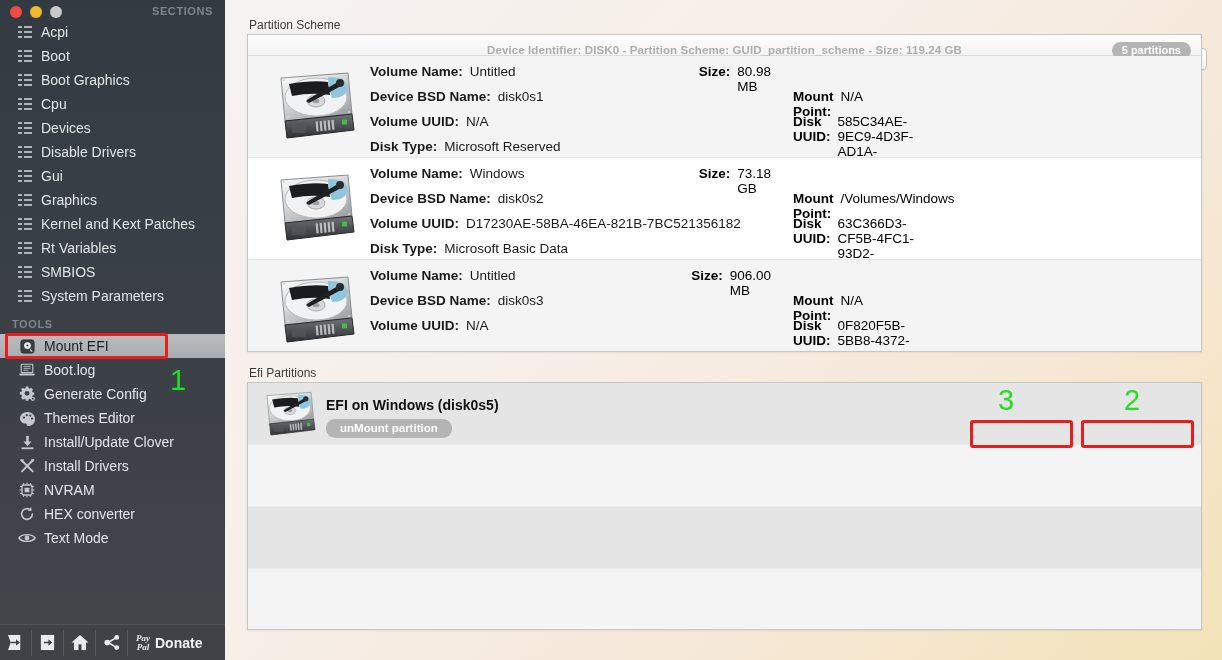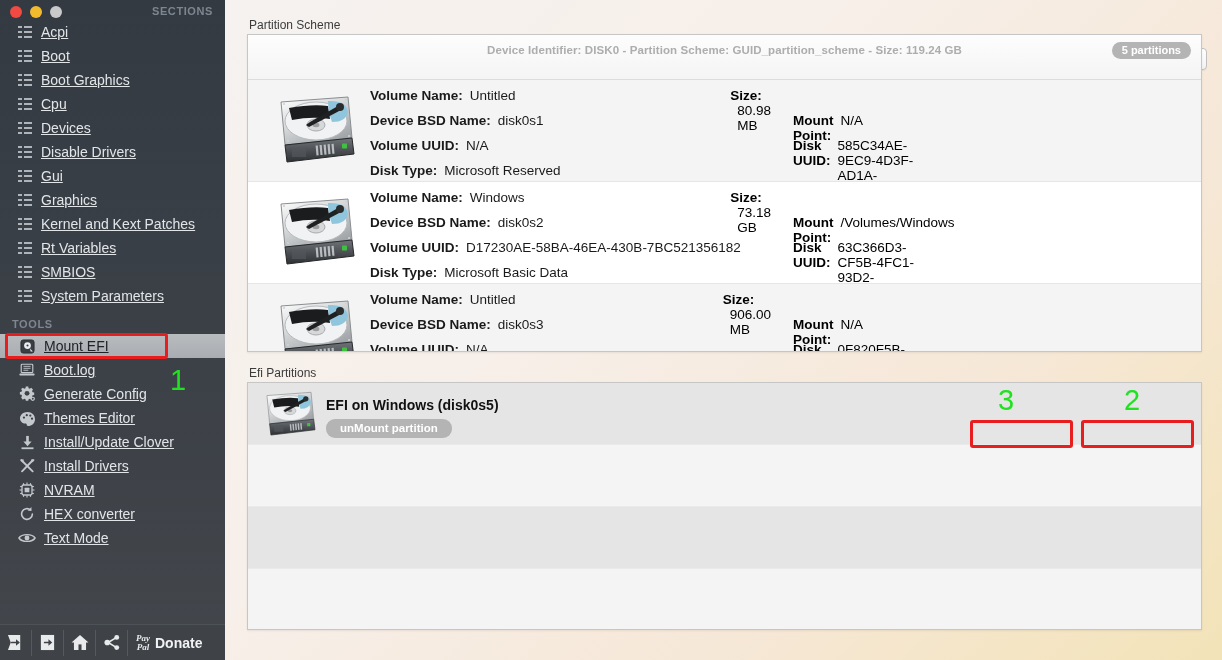--- a/index.html
+++ b/index.html
@@ -45,21 +45,21 @@
 
   #sections-list { position: absolute; left: 0; top: 20px; width: 225px; }
   .side-row {
     display: flex; align-items: center;
     height: 24px;
     padding-left: 18px;
     color: #e2e5e8;
     font-size: 14px;
     white-space: nowrap;
   }
-  .side-row .s-label { margin-left: 9px; text-decoration: underline; }
+  .side-row .s-label { margin-left: 9px; }
   .side-row.selected {
     background: linear-gradient(180deg, #b9bcbf 0%, #a9acb0 100%);
     color: #202428;
   }
 
   
   .ico-list {
     width: 14px; height: 12px;
     display: grid;
     grid-template-columns: 4px 8px;
@@ -133,21 +133,21 @@
   #partition-box {
     position: absolute; left: 22px; top: 34px;
     width: 955px; height: 318px;
     background: #ffffff;
     border: 1px solid #c6c6c6;
     box-shadow: 0 1px 2px rgba(0,0,0,0.07);
     overflow: hidden;
   }
   #partition-head {
     position: relative;
-    height: 45px;
+    height: 21px;
     background: linear-gradient(180deg, #fdfdfd 0%, #f4f4f4 100%);
     border-bottom: 1px solid #dcdcdc;
   }
   #partition-head-text {
     position: absolute; left: 0; right: 0; top: 9px;
     text-align: center;
     font-size: 11.5px; font-weight: bold; color: #adadad;
     letter-spacing: 0.1px;
   }
   #partitions-count-badge {
@@ -172,21 +172,21 @@
   }
   .hdd svg { display: block; }
 
   .fields { position: absolute; left: 122px; top: 8px; }
   .frow { display: flex; align-items: baseline; height: 25px; font-size: 13.5px; color: #1a1a1a; }
   .flab { font-weight: bold; }
   .fval { margin-left: 7px; }
 
   .rcol { position: absolute; left: 545px; top: 8px; }
   .rcol-inner { position: relative; }
-  .size-abs { position: absolute; right: 22px; top: 0; display: flex; font-size: 13.5px; flex-direction: column; }
+  .size-abs { position: absolute; right: 22px; top: 0; display: flex; font-size: 13.5px; }
   .mount-row { position: absolute; left: 0; top: 25px; display: flex; font-size: 13.5px; }
   .uuid-row  { position: absolute; left: 0; top: 50px; display: flex; font-size: 13.5px; }
   .mount-row .flab, .uuid-row .flab { font-weight: bold; }
 
   
   #efi-box {
     position: absolute; left: 22px; top: 382px;
     width: 955px; height: 248px;
     background: #ffffff;
     border: 1px solid #c6c6c6;
@@ -675,21 +675,21 @@
           <div class="frow">
             <span class="flab">Volume Name:</span>
             <span class="fval">Windows</span>
           </div>
           <div class="frow">
             <span class="flab">Device BSD Name:</span>
             <span class="fval">disk0s2</span>
           </div>
           <div class="frow">
             <span class="flab">Volume UUID:</span>
-            <span class="fval">D17230AE-58BA-46EA-430B-7BC521356182</span>
+            <span class="fval">D17230AE-58BA-46EA-821B-7BC521356182</span>
           </div>
           <div class="frow">
             <span class="flab">Disk Type:</span>
             <span class="fval">Microsoft Basic Data</span>
           </div>
         </div>
         <div class="rcol">
           <div class="rcol-inner">
             <div class="size-abs">
               <span class="flab">Size:</span>

